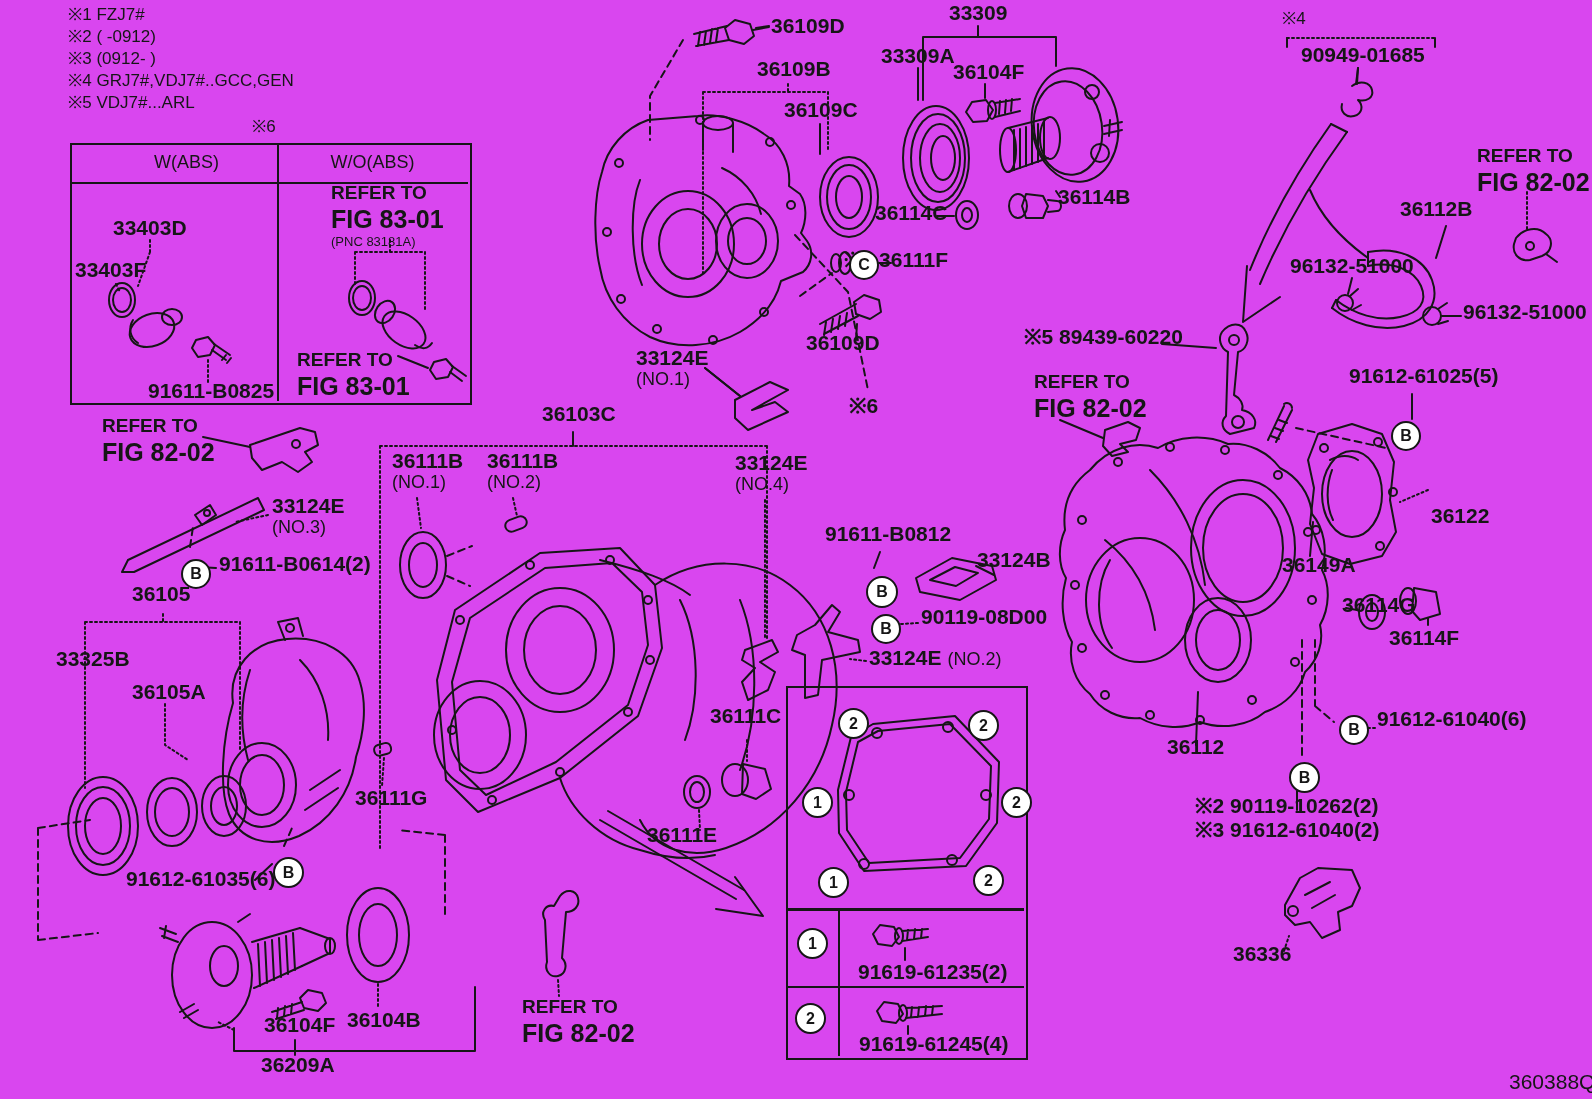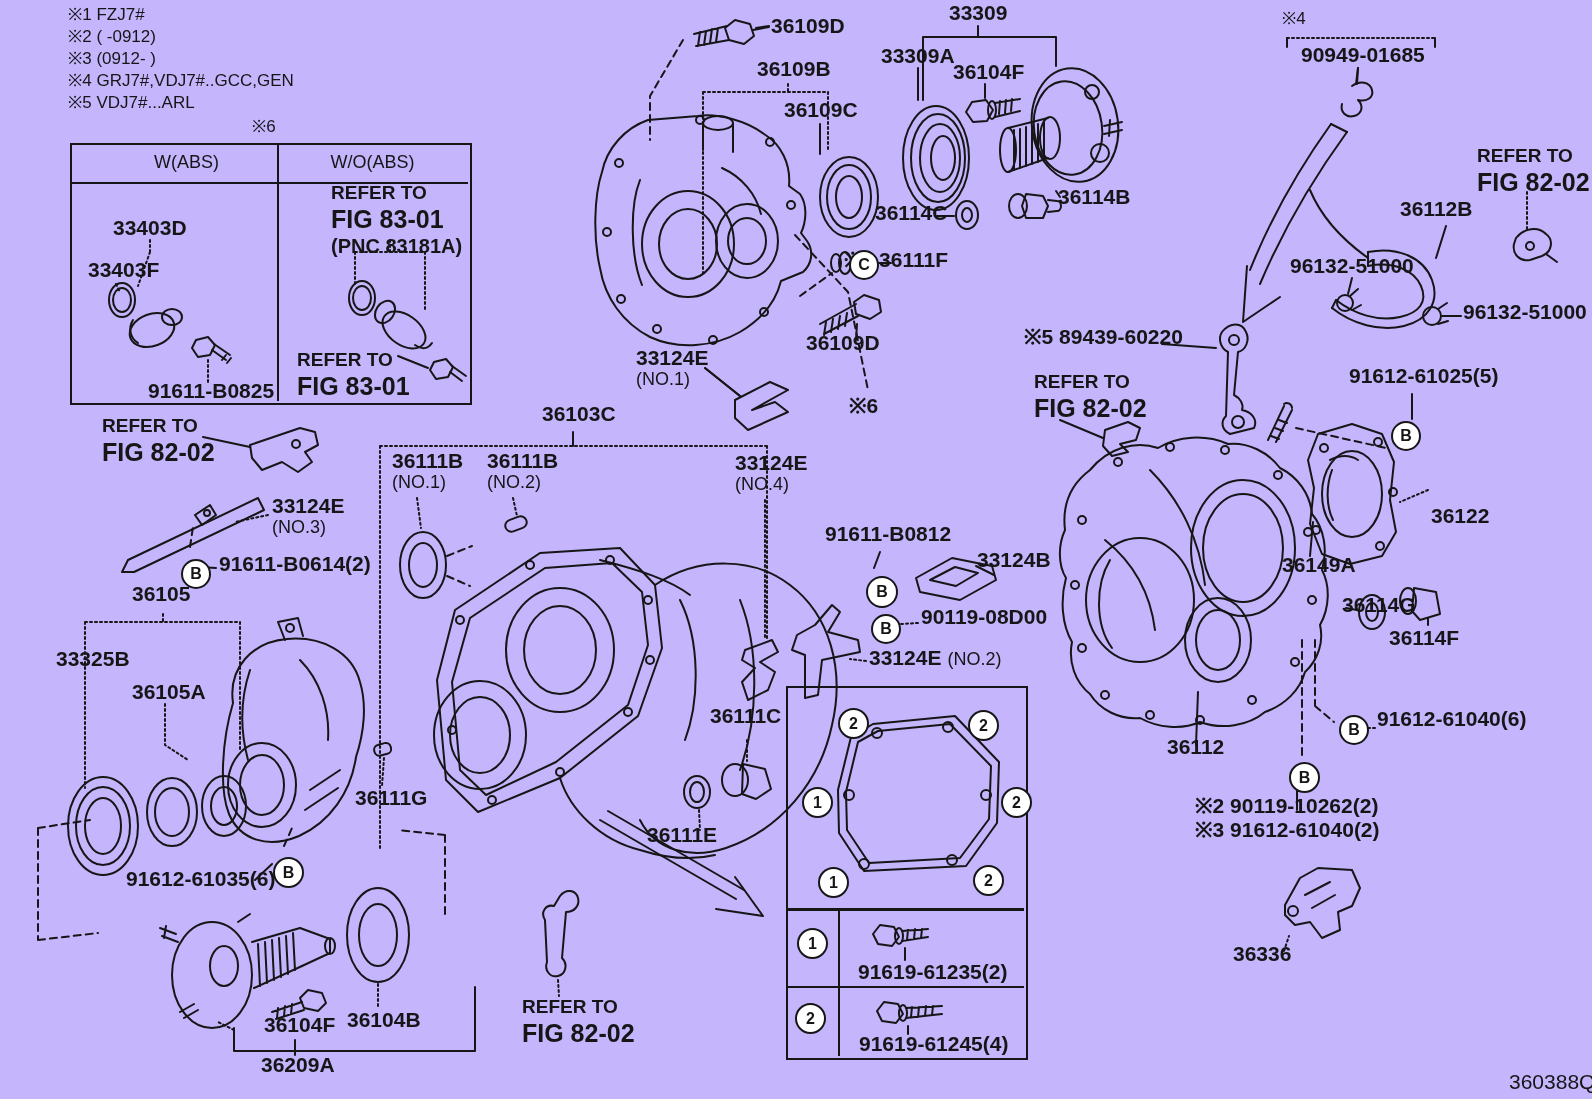--- a/index.html
+++ b/index.html
@@ -1,16 +1,16 @@
 <!DOCTYPE html>
 <html><head>
 <meta charset="utf-8">
 <style>
   html,body{margin:0;padding:0;background:#ffffff;}
-  .stage{position:relative;width:1592px;height:1099px;background:#c4b5fd;overflow:hidden;
+  .stage{position:relative;width:1592px;height:1099px;background:#d946ef;overflow:hidden;
          font-family:"Liberation Sans", sans-serif;color:#161616;}
   .stage svg{position:absolute;left:0;top:0;}
   .lbl{position:absolute;font-weight:700;font-size:21px;line-height:1.05;white-space:nowrap;}
   .lbl .s{display:block;font-weight:400;font-size:18px;margin-top:1px;}
   .lbl.inline .s{display:inline;margin-left:6px;font-size:18px;}
   .lbl.note{font-weight:400;font-size:17px;}
   .lbl.ref{font-size:19px;line-height:1.15;}
   .lbl.ref .s{font-weight:700;font-size:25px;}
   .lbl.code{font-weight:400;font-size:21px;margin-left:20px;}
   .circ{position:absolute;border:2px solid #161616;border-radius:50%;background:#fff;
@@ -413,23 +413,23 @@
 <div class="lbl note" style="left:68px;top:72px">※4 GRJ7#,VDJ7#..GCC,GEN</div>
 <div class="lbl note" style="left:68px;top:94px">※5 VDJ7#...ARL</div>
 
 <div class="lbl note" style="left:252px;top:118px">※6</div>
 <div class="tblbox" style="left:70px;top:143px;width:398px;height:258px"></div>
 <div class="hline" style="left:70px;top:182px;width:398px"></div>
 <div class="vline" style="left:277px;top:143px;height:258px"></div>
 <div class="abs-col" style="left:70px;top:152px;width:233px">W(ABS)</div>
 <div class="abs-col" style="left:277px;top:152px;width:191px">W/O(ABS)</div>
 <div class="lbl" style="left:113px;top:217px"><span class="t">33403D</span></div>
-<div class="lbl" style="left:88px;top:259px"><span class="t">33403F</span></div>
+<div class="lbl" style="left:75px;top:259px"><span class="t">33403F</span></div>
 <div class="lbl" style="left:148px;top:380px"><span class="t">91611-B0825</span></div>
-<div class="lbl ref" style="left:331px;top:182px"><span>REFER TO</span><span class="s">FIG 83-01</span><span class="s" style="font-weight:700;font-size:20px">(PNC 83181A)</span></div>
+<div class="lbl ref" style="left:331px;top:182px"><span>REFER TO</span><span class="s">FIG 83-01</span><span class="s" style="font-weight:400;font-size:13px">(PNC 83181A)</span></div>
 <div class="lbl ref" style="left:297px;top:349px"><span>REFER TO</span><span class="s">FIG 83-01</span></div>
 
 <div class="lbl" style="left:771px;top:15px"><span>36109D</span></div>
 <div class="lbl" style="left:757px;top:58px"><span>36109B</span></div>
 <div class="lbl" style="left:784px;top:99px"><span>36109C</span></div>
 <div class="lbl" style="left:949px;top:2px"><span>33309</span></div>
 <div class="lbl" style="left:881px;top:45px"><span>33309A</span></div>
 <div class="lbl" style="left:953px;top:61px"><span>36104F</span></div>
 <div class="lbl" style="left:1058px;top:186px"><span>36114B</span></div>
 <div class="lbl" style="left:875px;top:202px"><span>36114C</span></div>

